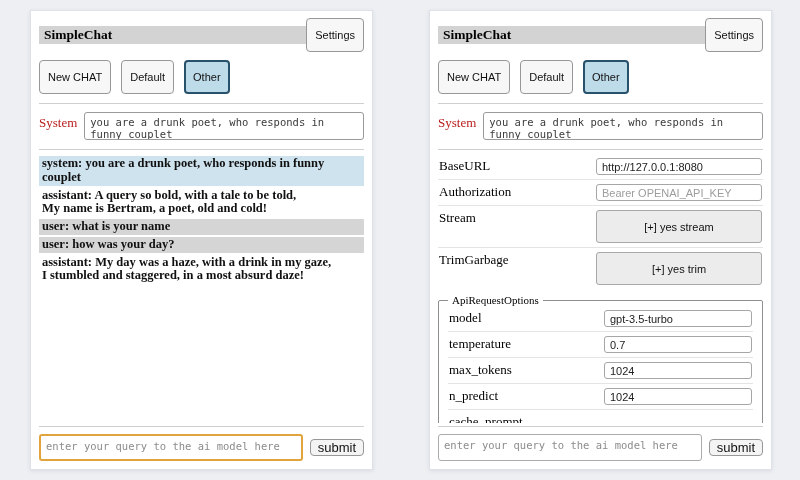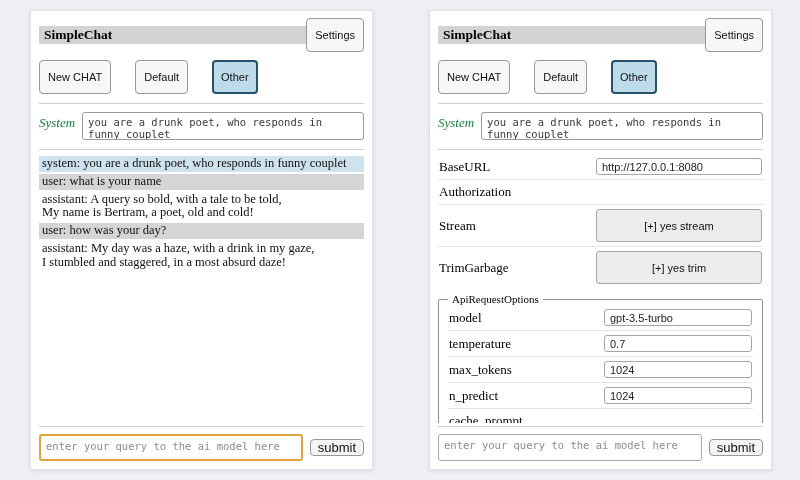--- a/index.html
+++ b/index.html
@@ -38,52 +38,52 @@
     font-size: 11px; color: #111;
     background: #f7f7f7;
     border: 1px solid #979797;
     border-radius: 4px;
     padding: 10px 8px;
     line-height: 12px;
     cursor: default;
     white-space: nowrap;
   }
   
-  .toolbar { display: flex; gap: 24px; margin: 1px 0 6px 0; }
+  .toolbar { display: flex; gap: 10px; margin: 1px 0 6px 0; }
   .btn.active {
     background: #bedbea;
     border: 2px solid #28516c;
     padding: 1px 7px;
   }
   .hrline { border: none; border-top: 1px solid #cfcfcf; margin: 3px 0; }
   
   .system-row { display: flex; gap: 7px; align-items: flex-start; margin: 5px 0 6px 0; }
-  .system-row .lbl { font-size: 13px; padding-top: 3px; color: #15803d; font-style: italic; }
+  .system-row .lbl { font-size: 13px; padding-top: 3px; color: #b91c1c; }
   .system-input {
     flex: 1; height: 28px;
     border: 1px solid #9a9a9a; border-radius: 3px;
     font-family: "DejaVu Sans Mono", monospace;
     font-size: 10.5px; color: #3a3a3a;
     padding: 3px 5px; resize: none; outline: none;
     background: #fff; overflow: hidden;
   }
   
-  .chat { flex: 1; overflow: hidden; margin-top: 3px; }
+  .chat { flex: 1; overflow: hidden; margin-top: 3px; font-weight: bold; }
   .msg {
     font-size: 12.5px; line-height: 1.1;
     padding: 1px 3px; margin-bottom: 2px;
     white-space: pre-line; color: #101010;
   }
   .msg.system    { background: #cfe3ee; }
   .msg.user      { background: #d5d5d5; }
   .msg.assistant { background: #ffffff; }
   
   .settings { flex: 1; overflow: hidden; margin-top: 1px; font-size: 13px; color: #000; }
   .srow {
-    display: flex; align-items: center; justify-content: space-between;
+    display: flex; align-items: flex-start; justify-content: space-between;
     padding: 4px 1px; border-top: 1px solid #e4e4e4; min-height: 23px;
   }
   .srow.first { border-top: none; }
   .ctl { width: 166px; flex: none; }
   input.ti {
     width: 100%;
     border: 1px solid #a6a6a6; border-radius: 3px;
     font-family: "Liberation Sans", sans-serif;
     font-size: 11px; color: #222;
     padding: 2px 5px; height: 17px; outline: none; background: #fff;
@@ -147,23 +147,23 @@
       <button class="btn active">Other</button>
     </div>
     <hr class="hrline">
     <div class="system-row">
       <span class="lbl">System</span>
       <textarea class="system-input" spellcheck="false" style="">you are a drunk poet, who responds in funny couplet</textarea>
     </div>
     <hr class="hrline">
     <div class="chat">
       <div class="msg system">system: you are a drunk poet, who responds in funny couplet</div>
-      <div class="msg user">user: what is your name</div>
       <div class="msg assistant">assistant: A query so bold, with a tale to be told,
 My name is Bertram, a poet, old and cold!</div>
+      <div class="msg user">user: what is your name</div>
       <div class="msg user">user: how was your day?</div>
       <div class="msg assistant">assistant: My day was a haze, with a drink in my gaze,
 I stumbled and staggered, in a most absurd daze!</div>
     </div>
     <hr class="hrline">
     <div class="query-row">
       <textarea class="query" spellcheck="false" placeholder="enter your query to the ai model here" style=""></textarea>
       <button class="submit-btn">submit</button>
     </div>
   </div>
@@ -185,20 +185,21 @@
     </div>
     <hr class="hrline">
 
     <div class="settings">
       <div class="srow first">
         <span>BaseURL</span>
         <span class="ctl"><input class="ti" value="http://127.0.0.1:8080" style=""></span>
       </div>
       <div class="srow">
         <span>Authorization</span>
+        <span class="ctl"><input class="ti" placeholder="Bearer OPENAI_API_KEY" style=""></span>
       </div>
       <div class="srow">
         <span>Stream</span>
         <span class="ctl"><button class="gbtn">[+] yes stream</button></span>
       </div>
       <div class="srow">
         <span>TrimGarbage</span>
         <span class="ctl"><button class="gbtn">[+] yes trim</button></span>
       </div>
 

